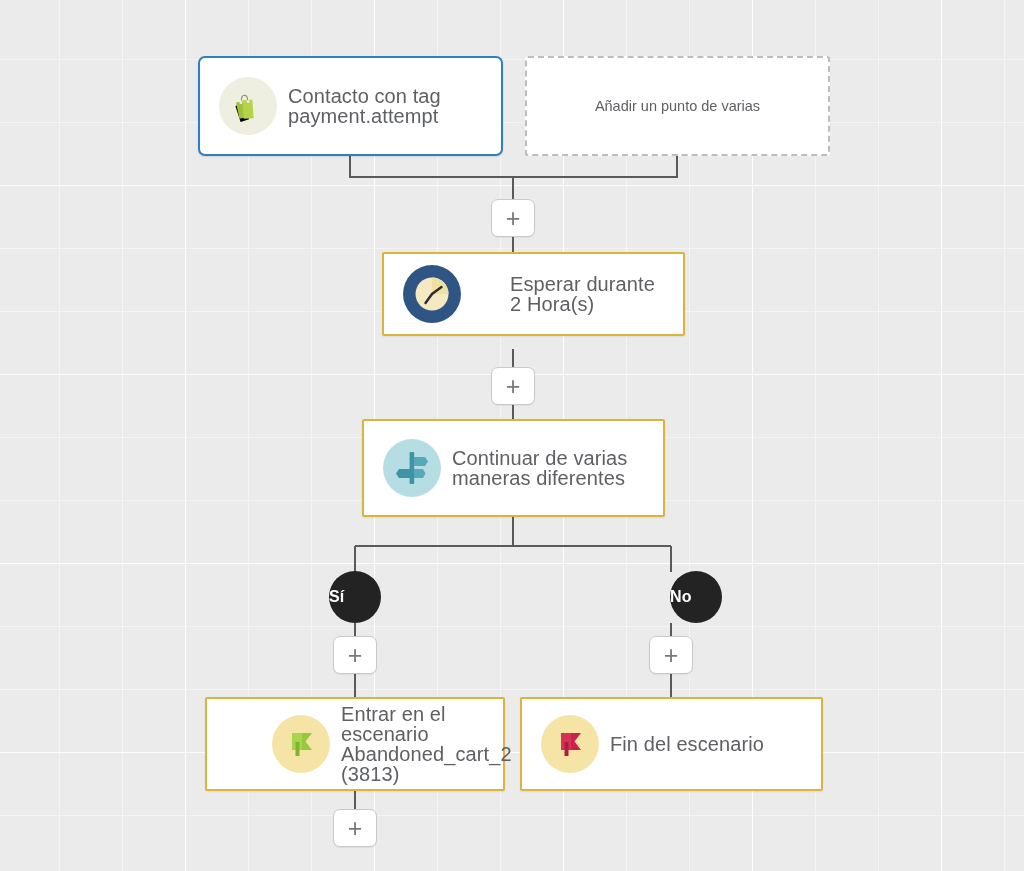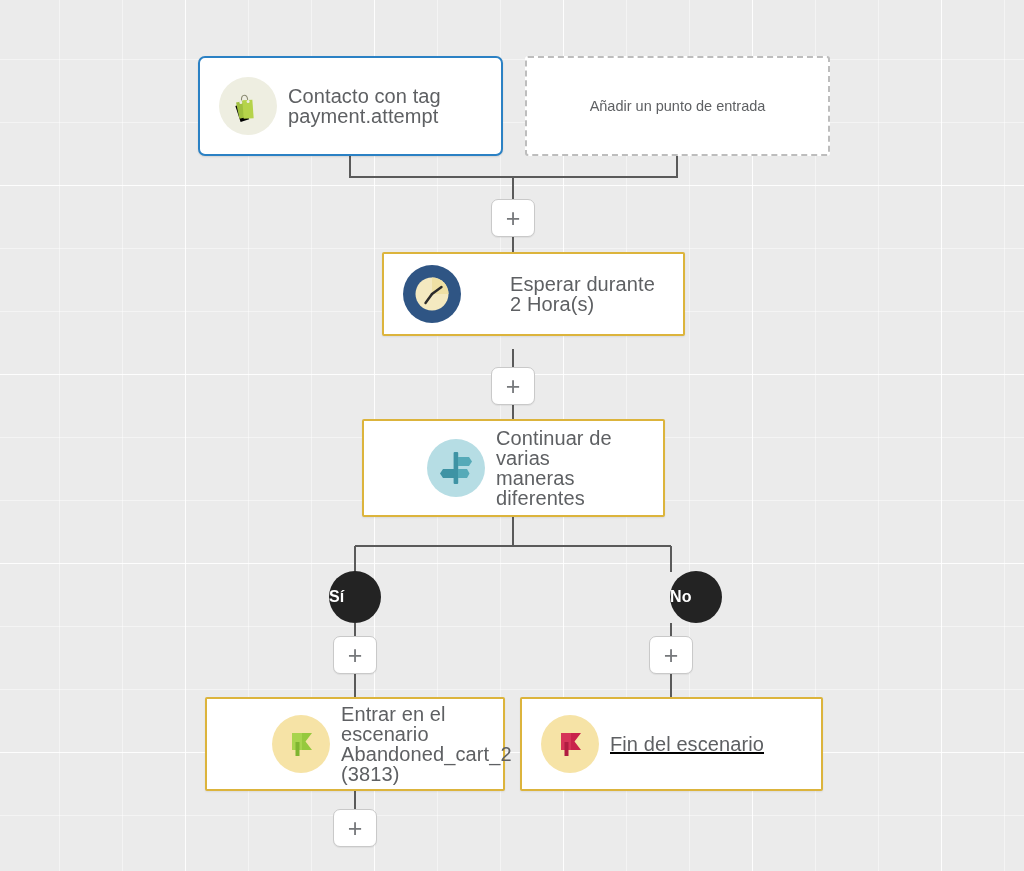--- a/index.html
+++ b/index.html
@@ -182,21 +182,21 @@
           <circle cx="17.6" cy="12.6" r="1.5" fill="#eeeee1" transform="rotate(-4 17 20)"></circle>
           <path d="M10.5 11 C10.2 8 11.5 6.2 13.3 6.2 C15.2 6.2 16.4 7.7 16.6 10.4" fill="none" stroke="#8a8a72" stroke-width="1.1" stroke-linecap="round"></path>
         </g>
       </svg>
     </div>
     <div class="node-label">Contacto con tag
 payment.attempt</div>
   </div>
 
   <div class="node node-entry-placeholder" style="left:525px; top:56px; width:305px; height:100px;">
-    <div class="node-label-centered">Añadir un punto de entrada</div>
+    <div class="node-label-centered">Añadir un punto de varias</div>
   </div>
 
   <div class="plus-btn" style="left:491px; top:199px;">
     <span>+</span>
   </div>
 
   <div class="node node-step" style="left:382px; top:252px; width:303px; height:84px;gap:38px;">
     <div class="node-icon icon-bg-navy">
       <svg width="58" height="58" viewBox="0 0 58 58">
         <circle cx="29" cy="29" r="28" fill="#2f5584"></circle>
@@ -207,21 +207,21 @@
       </svg>
     </div>
     <div class="node-label">Esperar durante
 2 Hora(s)</div>
   </div>
 
   <div class="plus-btn" style="left:491px; top:367px;">
     <span>+</span>
   </div>
 
-  <div class="node node-step" style="left:362px; top:419px; width:303px; height:98px;padding-left:44px;">
+  <div class="node node-step" style="left:362px; top:419px; width:303px; height:98px;">
     <div class="node-icon icon-bg-cyan">
       <svg width="40" height="40" viewBox="0 0 40 40">
         <rect x="17.6" y="4" width="4.6" height="32" rx="1" fill="#3e93a4"></rect>
         <path d="M22 9 L33 9 L36 13.5 L33 18 L22 18 Z" fill="#56aab8"></path>
         <path d="M18 21 L7 21 L4 25.5 L7 30 L18 30 Z" fill="#3e93a4"></path>
         <path d="M22 21 L31 21 L33.5 25.5 L31 30 L22 30 Z" fill="#56aab8"></path>
       </svg>
     </div>
     <div class="node-label">Continuar de varias
 maneras diferentes</div>
@@ -246,21 +246,21 @@
       <svg width="36" height="36" viewBox="0 0 36 36">
         <path d="M9 7 L29 7 L22.5 15.5 L29 24 L9 24 Z" fill="#96c93d"></path>
         <path d="M9 7 L19 7 L19 24 L9 24 Z" fill="#a8d44e"></path>
         <rect x="12.5" y="16" width="4" height="14" fill="#7fb531"></rect>
       </svg>
     </div>
     <div class="node-label">Entrar en el escenario
 Abandoned_cart_2 (3813)</div>
   </div>
 
-  <div class="node node-step" style="left:520px; top:697px; width:303px; height:94px;text-decoration:underline;">
+  <div class="node node-step" style="left:520px; top:697px; width:303px; height:94px;">
     <div class="node-icon icon-bg-cream">
       <svg width="36" height="36" viewBox="0 0 36 36">
         <path d="M9 7 L29 7 L22.5 15.5 L29 24 L9 24 Z" fill="#c9224b"></path>
         <path d="M9 7 L19 7 L19 24 L9 24 Z" fill="#d63358"></path>
         <rect x="12.5" y="16" width="4" height="14" fill="#b01c41"></rect>
       </svg>
     </div>
     <div class="node-label">Fin del escenario</div>
   </div>
 

